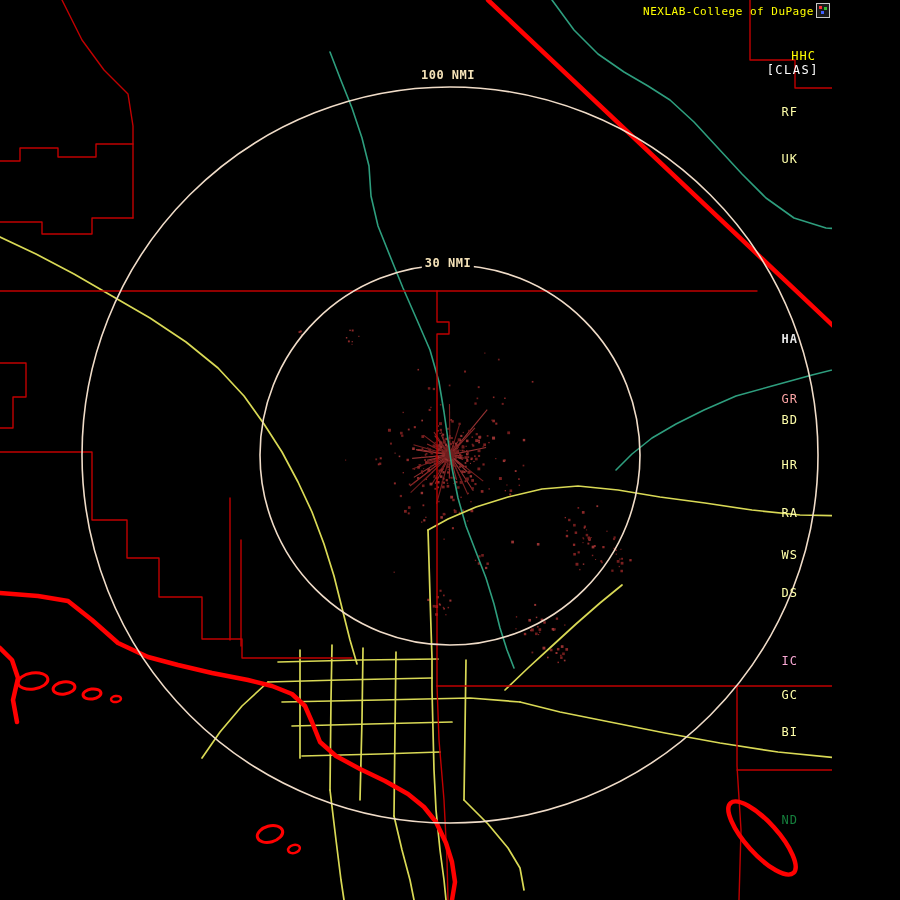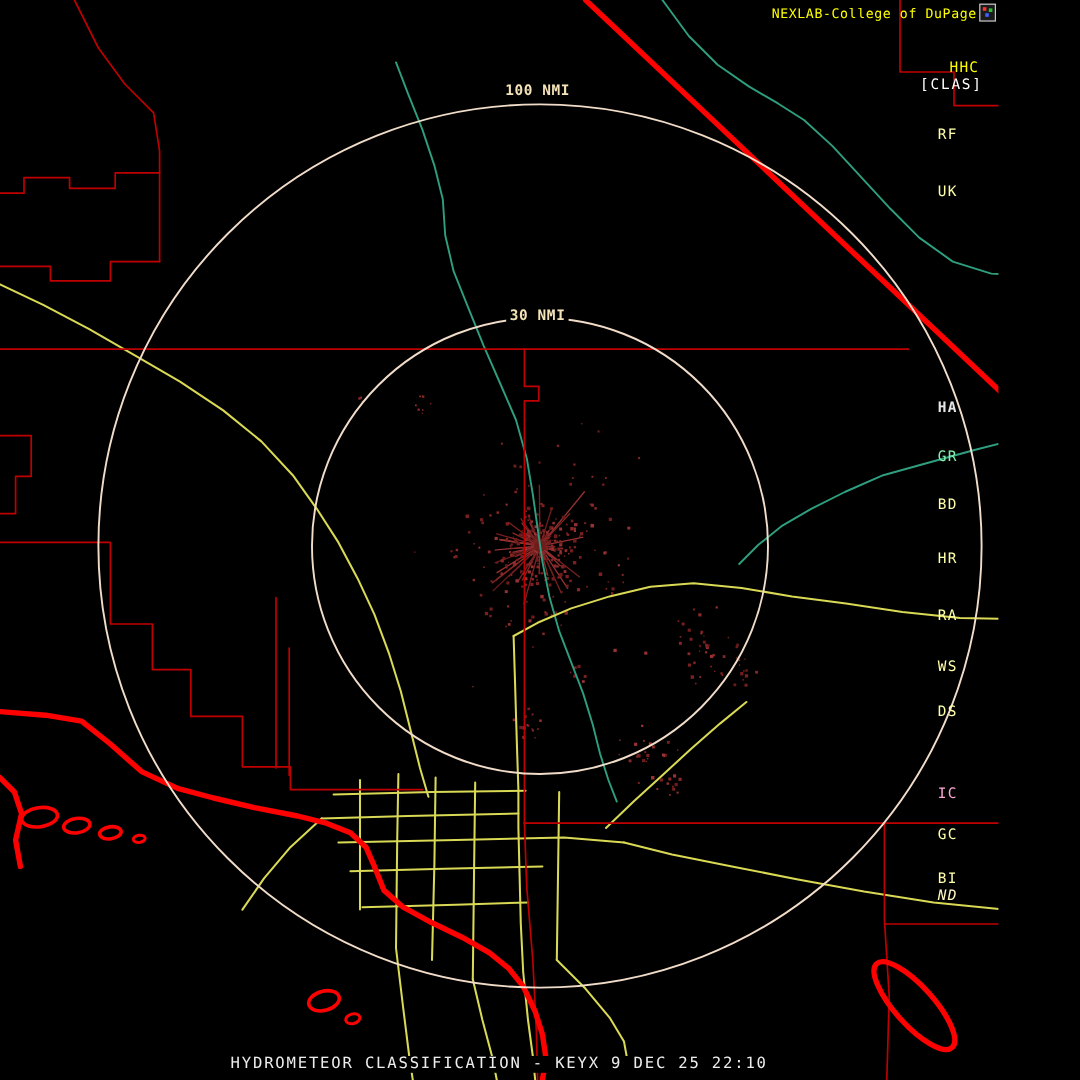--- a/index.html
+++ b/index.html
@@ -596,30 +596,29 @@
       <div class="seg" style="top: 524px; height: 33px; background: rgb(240, 240, 240);"></div>
       <div class="seg" style="top: 557px; height: 33px; background: rgb(255, 179, 198);"></div>
       <div class="seg" style="top: 590px; height: 35px; background: rgb(156, 156, 156);"></div>
       <div class="seg" style="top: 625px; height: 39px; background: rgb(138, 51, 51);"></div>
       <div class="seg" style="top: 664px; height: 49px; background: rgb(0, 0, 0);"></div>
     </div>
   <div id="legend-labels">
       <div class="leg-label" style="top: 104.5px; color: rgb(255, 255, 170);">RF</div>
       <div class="leg-label" style="top: 151.5px; color: rgb(255, 255, 170);">UK</div>
       <div class="leg-label" style="top: 331.5px; color: #e5e5e5; font-weight: bold;">HA</div>
-      <div class="leg-label" style="top: 373px; color: #86efac; margin-left: 20px;">GR</div>
+      <div class="leg-label" style="top: 392px; color: #fca5a5; margin-left: 20px;">GR</div>
       <div class="leg-label" style="top: 413px; color: rgb(255, 255, 170);">BD</div>
       <div class="leg-label" style="top: 458px; color: rgb(255, 255, 170);">HR</div>
       <div class="leg-label" style="top: 505.5px; color: rgb(255, 255, 170);">RA</div>
       <div class="leg-label" style="top: 548px; color: rgb(255, 255, 170);">WS</div>
       <div class="leg-label" style="top: 586px; color: rgb(255, 255, 170); text-align: right;">DS</div>
       <div class="leg-label" style="top: 653.5px; color: #f9a8d4;">IC</div>
       <div class="leg-label" style="top: 687.5px; color: rgb(255, 255, 170);">GC</div>
       <div class="leg-label" style="top: 724.5px; color: rgb(255, 255, 170);">BI</div>
-      <div class="leg-label" style="top: 739px; color: #fef9c3; font-style: italic;">ND</div>
+      <div class="leg-label" style="top: 813px; color: #15803d;">ND</div>
     </div>
   <div id="ring-labels">
       <div class="ring-label" style="left: 448px; top: 68px;">100 NMI</div>
       <div class="ring-label" style="left: 448px; top: 256px;">30 NMI</div>
     </div>
 
-  <div class="txt caption">HYDROMETEOR CLASSIFICATION - KEYX 9 DEC 25 22:10</div>
 </div>
 
 </body></html>

